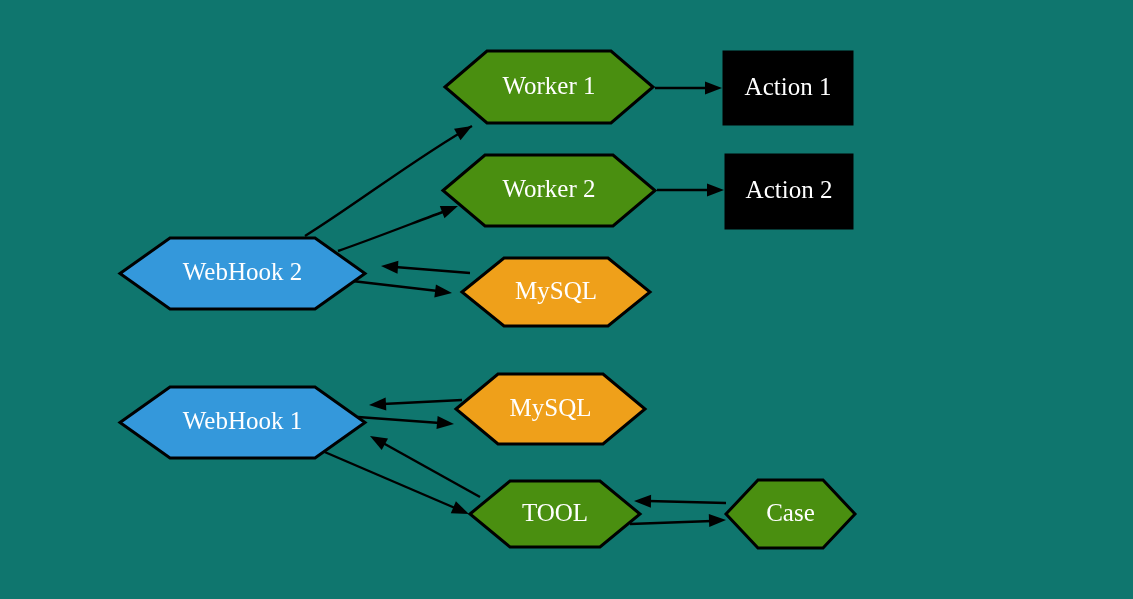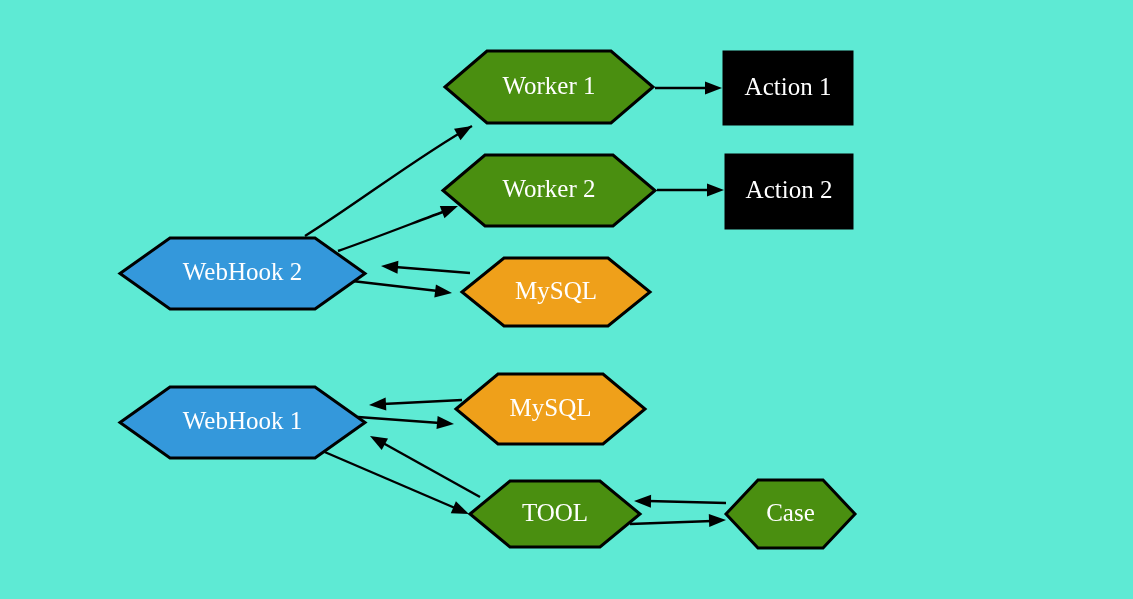--- a/index.html
+++ b/index.html
@@ -10,21 +10,21 @@
   body {
     width: 1133px;
     height: 599px;
     overflow: hidden;
     font-family: "Liberation Serif", "DejaVu Serif", serif;
   }
   #canvas {
     position: relative;
     width: 1133px;
     height: 599px;
-    background: #5eead4;
+    background: #0f766e;
   }
   svg#graph {
     position: absolute;
     top: 0;
     left: 0;
     width: 1133px;
     height: 599px;
     display: block;
   }
   .node-shape {

